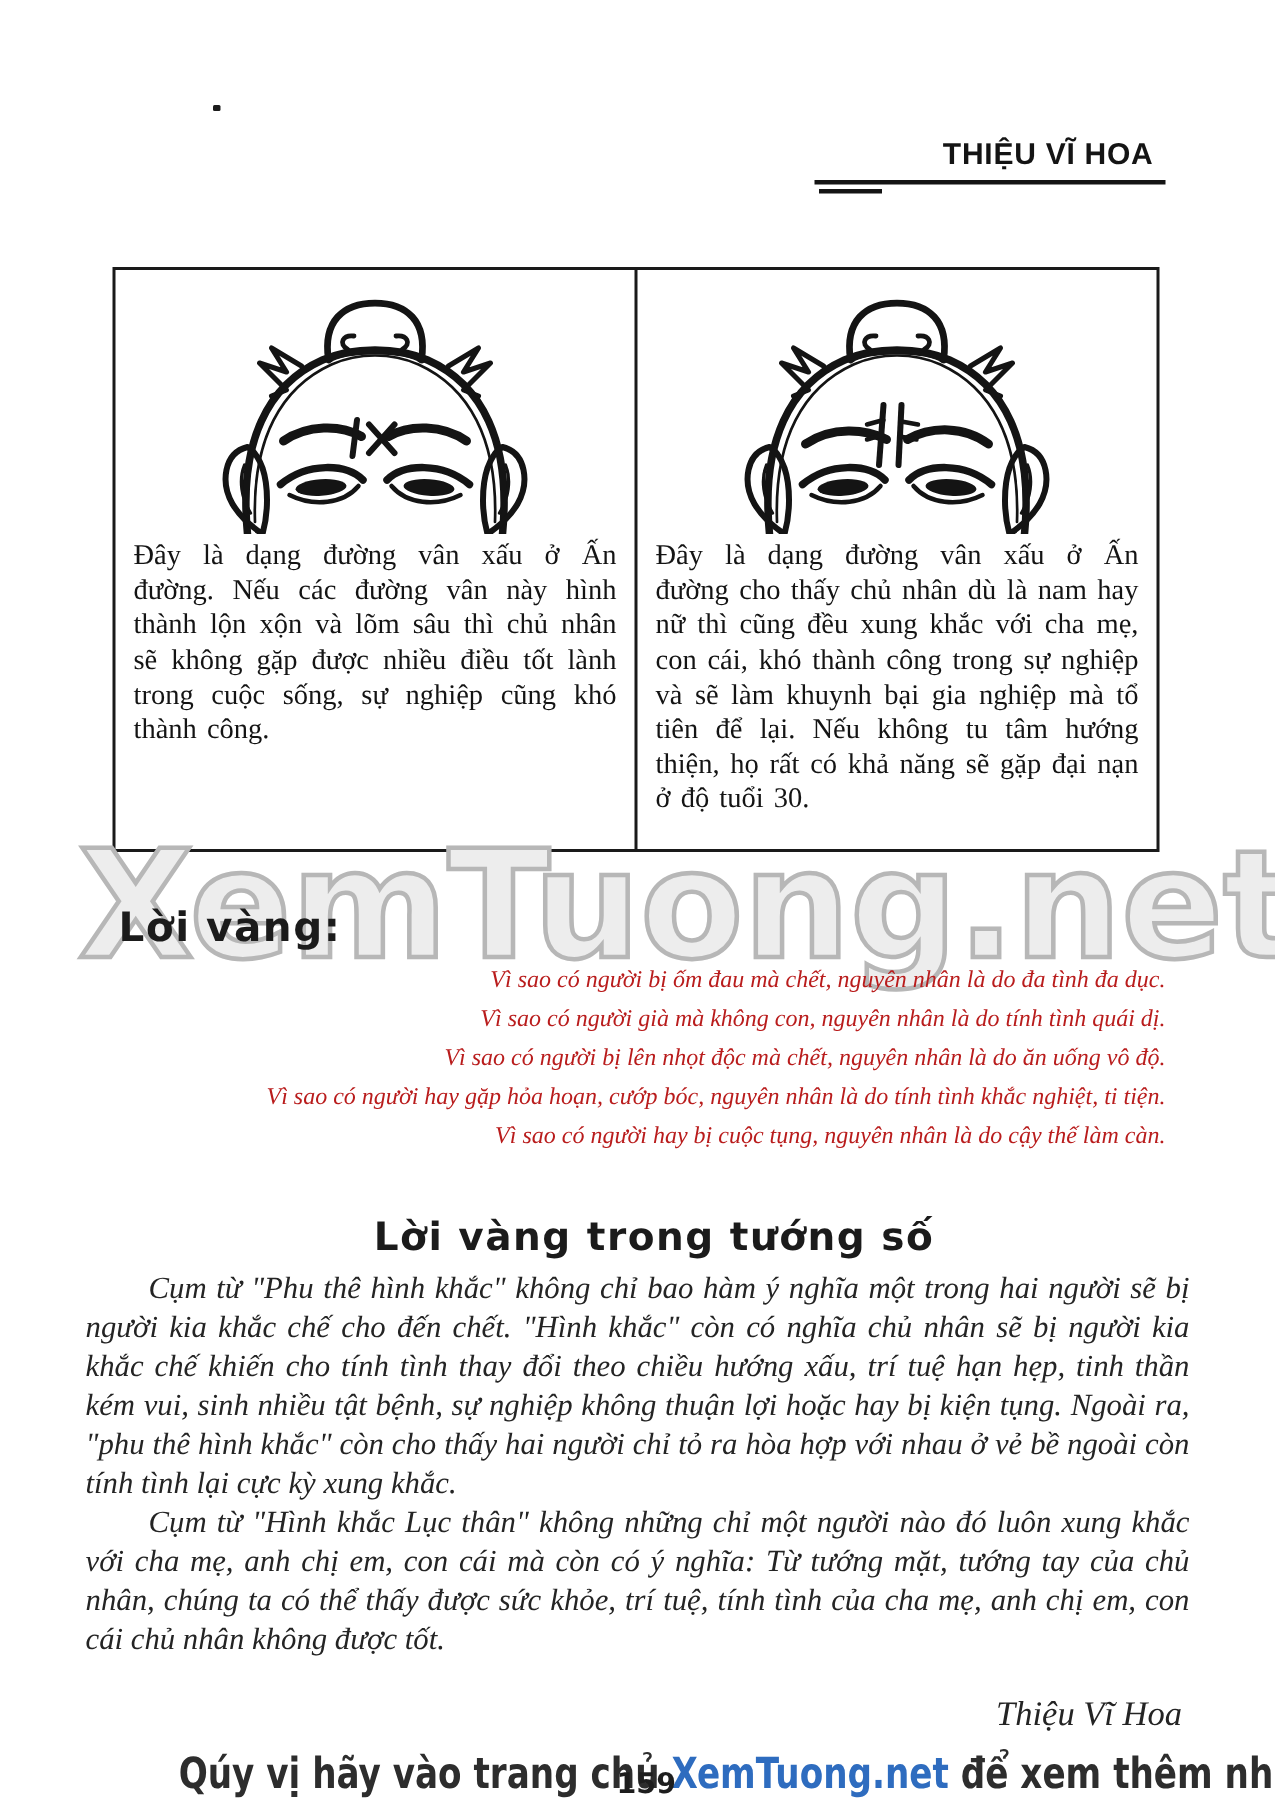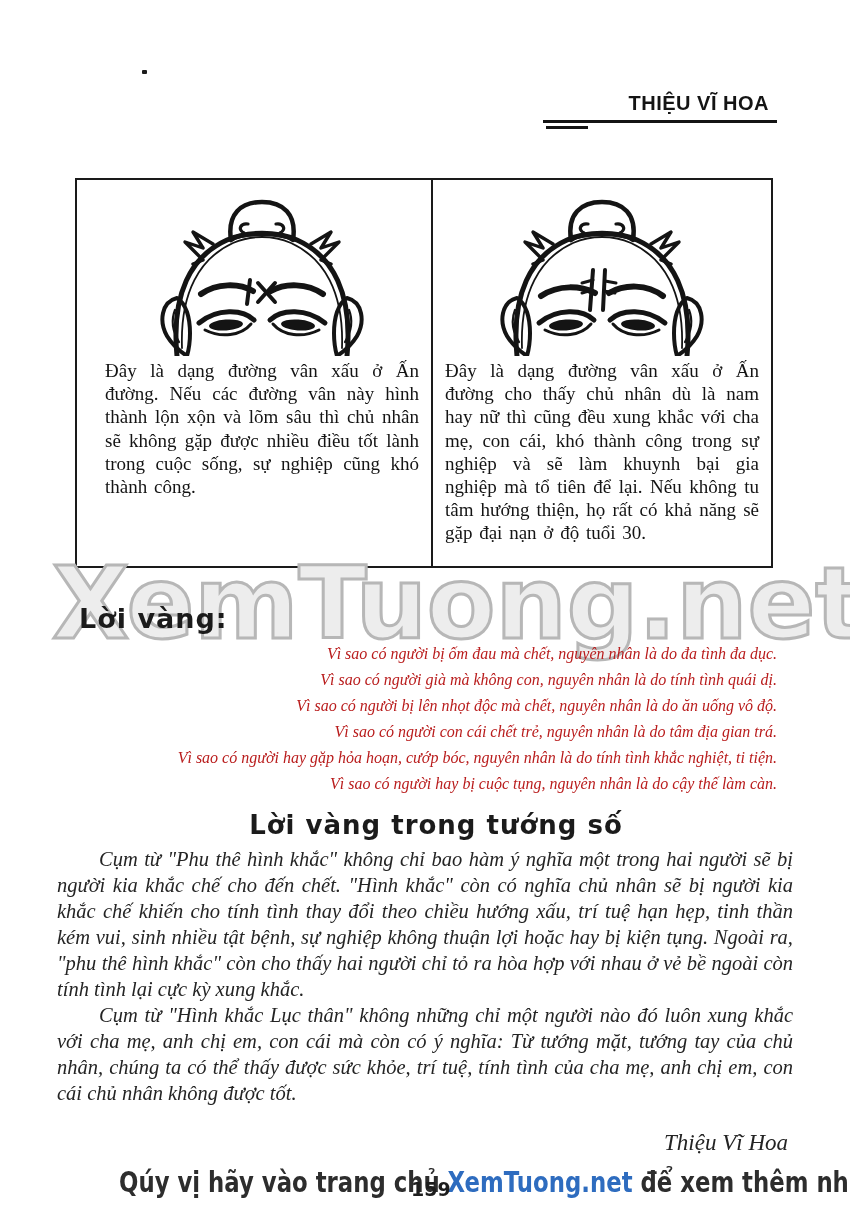--- a/index.html
+++ b/index.html
@@ -15,21 +15,21 @@
     border-bottom:3px solid #141414;text-align:right;
     padding:0 8px 5px 0;box-sizing:border-box;
     font-family:"Liberation Sans",sans-serif;font-weight:700;font-size:20px;
     letter-spacing:.5px;color:#141414;
   }
   .header-tick{position:absolute;left:546px;top:126px;width:42px;height:3px;background:#141414;}
 
   
   .figure-box{
     position:absolute;left:75px;top:178px;width:698px;height:390px;
-    border:2px solid #1a1a1a;box-sizing:border-box;display:flex;z-index:1;padding-left:16px;
+    border:2px solid #1a1a1a;box-sizing:border-box;display:flex;z-index:1;
   }
   .figure-cell{flex:1;position:relative;box-sizing:border-box;}
   .figure-cell.left{border-right:2px solid #1a1a1a;}
   .face-svg{display:block;margin:10px auto 0;}
   .caption{
     position:relative;z-index:3;
     padding:3px 12px 0 12px;font-size:19px;line-height:23.2px;
     text-align:justify;text-align-last:left;color:#141414;word-spacing:2px;
   }
 
@@ -162,21 +162,20 @@
   </div>
 
   <div class="watermark">XemTuong.net</div>
 
   <div class="golden">
     <div class="golden-heading comic">Lời vàng:</div>
     <div class="golden-items">
       <p>Vì sao có người bị ốm đau mà chết, nguyên nhân là do đa tình đa dục.</p>
       <p>Vì sao có người già mà không con, nguyên nhân là do tính tình quái dị.</p>
       <p>Vì sao có người bị lên nhọt độc mà chết, nguyên nhân là do ăn uống vô độ.</p>
-      <p>Vì sao có người con cái chết trẻ, nguyên nhân là do tâm địa gian trá.</p>
       <p>Vì sao có người hay gặp hỏa hoạn, cướp bóc, nguyên nhân là do tính tình khắc nghiệt, ti tiện.</p>
       <p>Vì sao có người hay bị cuộc tụng, nguyên nhân là do cậy thế làm càn.</p>
     </div>
   </div>
 
   <div class="section-heading comic">Lời vàng trong tướng số</div>
 
   <div class="section-paras">
     <p>Cụm từ "Phu thê hình khắc" không chỉ bao hàm ý nghĩa một trong hai người sẽ bị người kia khắc chế cho đến chết. "Hình khắc" còn có nghĩa chủ nhân sẽ bị người kia khắc chế khiến cho tính tình thay đổi theo chiều hướng xấu, trí tuệ hạn hẹp, tinh thần kém vui, sinh nhiều tật bệnh, sự nghiệp không thuận lợi hoặc hay bị kiện tụng. Ngoài ra, "phu thê hình khắc" còn cho thấy hai người chỉ tỏ ra hòa hợp với nhau ở vẻ bề ngoài còn tính tình lại cực kỳ xung khắc.</p>
     <p>Cụm từ "Hình khắc Lục thân" không những chỉ một người nào đó luôn xung khắc với cha mẹ, anh chị em, con cái mà còn có ý nghĩa: Từ tướng mặt, tướng tay của chủ nhân, chúng ta có thể thấy được sức khỏe, trí tuệ, tính tình của cha mẹ, anh chị em, con cái chủ nhân không được tốt.</p>

